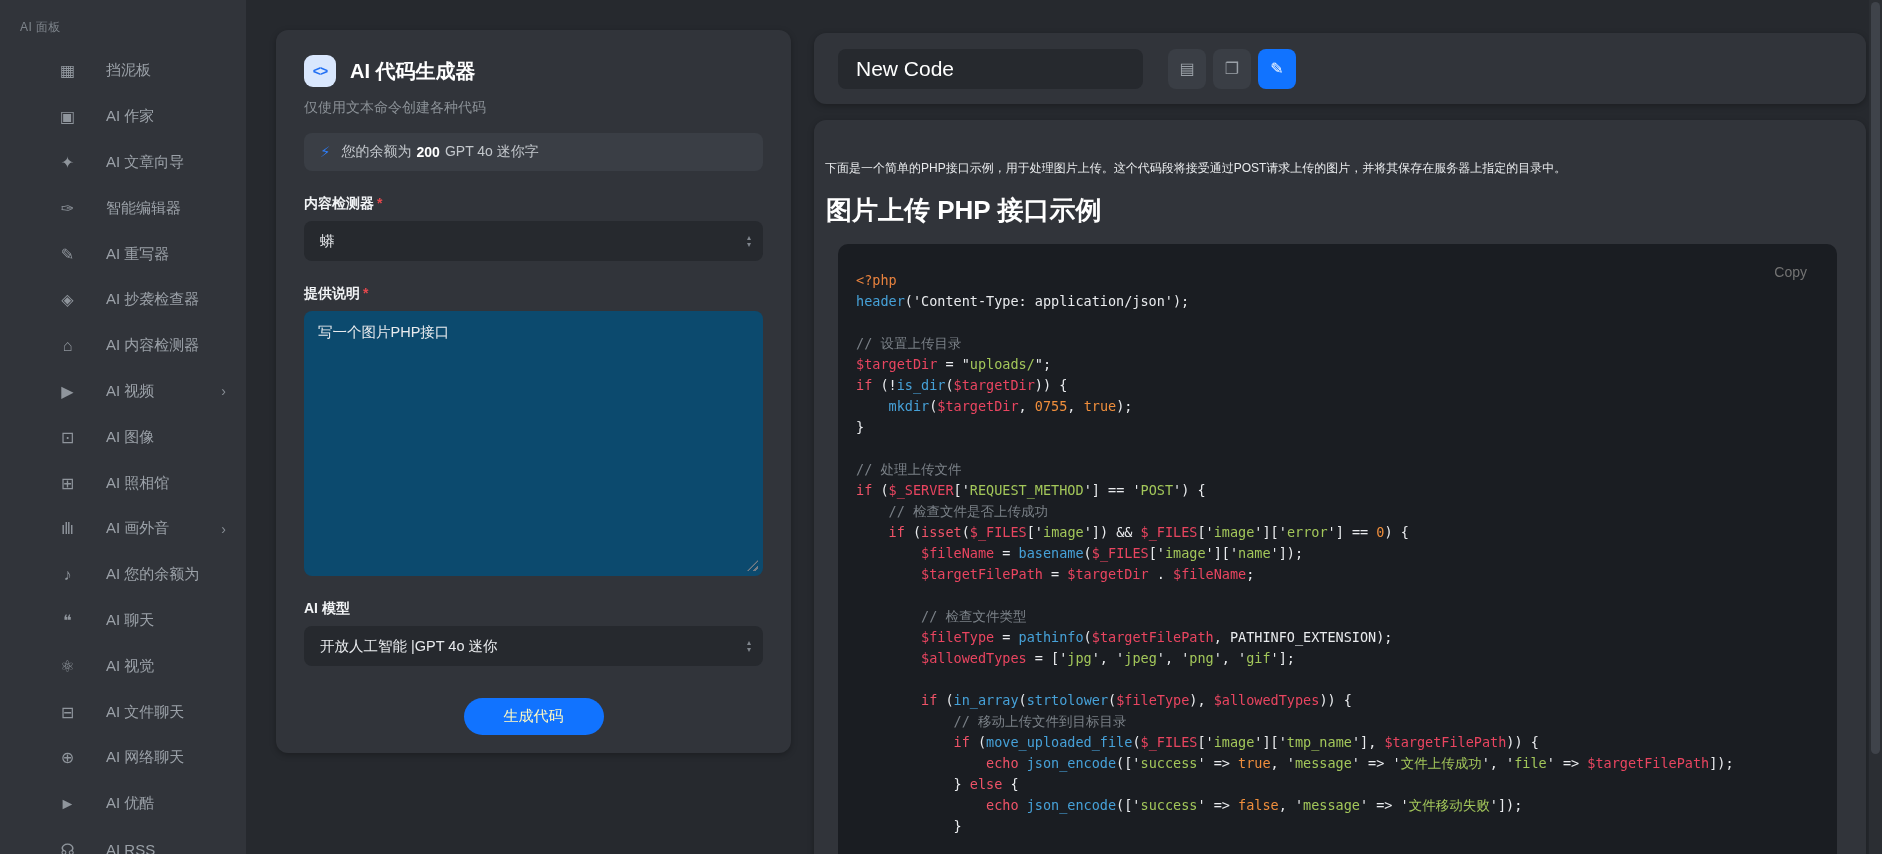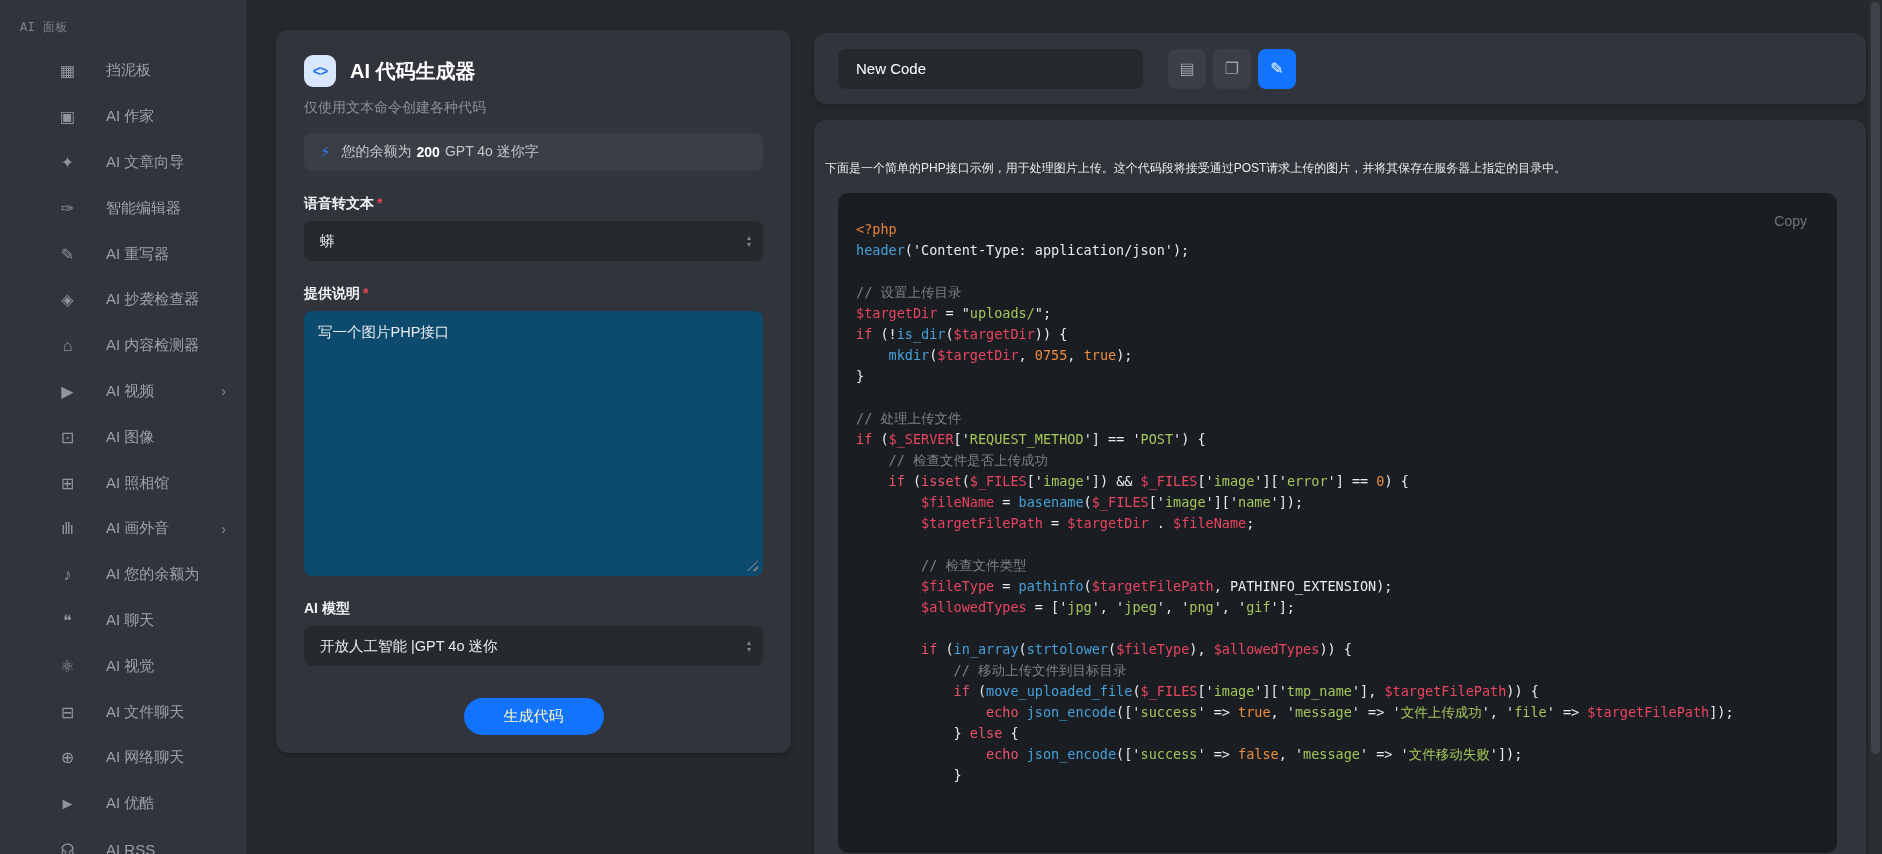--- a/index.html
+++ b/index.html
@@ -4,21 +4,21 @@
 <style>
   html,body{margin:0;padding:0;}
   body{
     width:1882px;height:854px;position:relative;overflow:hidden;
     background:#26292e;
     font-family:"Liberation Sans","DejaVu Sans",sans-serif;
     -webkit-font-smoothing:antialiased;
   }
   
   .sidebar{position:absolute;left:0;top:0;width:246px;height:854px;background:#31343a;}
-  .section-label{position:absolute;left:20px;top:19px;font-size:12px;color:#7e848b;letter-spacing:.4px;font-family:Liberation Mono, monospace;}
+  .section-label{position:absolute;left:20px;top:19px;font-size:12px;color:#7e848b;letter-spacing:.4px;}
   .side-nav{position:absolute;top:48px;left:0;right:0;}
   .side-item{height:45.8px;display:flex;align-items:center;cursor:pointer;color:#9ba1a8;padding-right:20px;}
   .side-icon{flex:none;width:26px;margin-left:54px;font-size:16px;color:#8f959c;text-align:center;letter-spacing:-1px;}
   .side-label{margin-left:26px;font-size:15px;white-space:nowrap;}
   .side-chevron{margin-left:auto;font-size:14px;color:#878d94;}
   
   .card{position:absolute;background:#31343a;border-radius:12px;box-shadow:0 2px 6px rgba(0,0,0,.28);}
   
   #generator{left:276px;top:30px;width:515px;height:723px;padding:25px 28px;box-sizing:border-box;}
   .gen-header{display:flex;align-items:center;}
@@ -40,21 +40,21 @@
             padding:12px 14px;box-sizing:border-box;font-size:14.5px;color:#e9ebee;resize:none;
             font-family:inherit;outline:none;}
   .resize-handle{position:absolute;right:5px;bottom:5px;width:11px;height:11px;
             background:repeating-linear-gradient(135deg,transparent 0 3px,#767c84 3px 4.5px);
             clip-path:polygon(100% 0,100% 100%,0 100%);}
   .gen-btn{display:block;margin:32px auto 0;width:140px;height:37px;border:none;border-radius:20px;
            background:#1173ff;color:#fef9c3;font-size:15px;font-family:inherit;cursor:pointer;}
   
   #topbar{left:814px;top:33px;width:1052px;height:71px;display:flex;align-items:center;padding:0 24px;box-sizing:border-box;}
   .doc-input{width:305px;height:40px;background:#26292e;border:none;border-radius:8px;color:#fff;
-             font-size:15px;padding:0 18px;font-family:inherit;box-sizing:border-box;outline:none;}
+             font-size:21px;padding:0 18px;font-family:inherit;box-sizing:border-box;outline:none;}
   .icon-btn{width:38px;height:40px;border:none;border-radius:8px;background:#3a3e45;color:#9aa0a7;
             font-size:16px;margin-left:7px;cursor:pointer;display:flex;align-items:center;justify-content:center;}
   .icon-btn:first-of-type{margin-left:25px;}
   .icon-btn.active{background:#1173ff;color:#fff;}
   
   #output{left:814px;top:120px;width:1052px;height:780px;box-sizing:border-box;padding:40px 29px 0 11px;}
   .intro{margin:0;font-size:12px;color:#e8eaec;white-space:nowrap;}
   .out-h1{margin:16px 0 0 1px;font-size:26px;font-weight:bold;color:#ffffff;}
   .codeblock{position:relative;margin:16px 0 0 13px;height:660px;background:#1a1d22;border-radius:10px;overflow:hidden;}
   .copy-btn{position:absolute;top:20px;right:30px;background:none;border:none;color:#737373;
@@ -165,21 +165,21 @@
   <div class="gen-subtitle">仅使用文本命令创建各种代码</div>
 
   <div class="balance">
     <span class="bolt">⚡</span>
     <span>您的余额为</span>
     <span class="amount">200</span>
     <span>GPT 4o 迷你字</span>
   </div>
 
   <div class="field-label">
-    <span>语音转文本</span><span class="req">*</span>
+    <span>内容检测器</span><span class="req">*</span>
   </div>
   <div class="select">
     <span>蟒</span>
     <span class="caret">
         <span>▴</span>
         <span>▾</span>
       </span>
   </div>
 
   <div class="field-label">
@@ -214,20 +214,21 @@
         <span>❐</span>
       </button>
       <button class="icon-btn active">
         <span>✎</span>
       </button>
     </span>
 </section>
 
 <section class="card" id="output">
   <p class="intro">下面是一个简单的PHP接口示例，用于处理图片上传。这个代码段将接受通过POST请求上传的图片，并将其保存在服务器上指定的目录中。</p>
+  <h1 class="out-h1">图片上传 PHP 接口示例</h1>
   <div class="codeblock">
     <button class="copy-btn">Copy</button>
     <pre class="code-pre"><div class="code-line"><span class="tok-tag">&lt;?php</span></div><div class="code-line"><span class="tok-fn">header</span><span class="tok-pl">('Content-Type: application/json');</span></div><div class="code-line"></div><div class="code-line"><span class="tok-cm">// 设置上传目录</span></div><div class="code-line"><span class="tok-var">$targetDir</span><span class="tok-pl"> = "</span><span class="tok-str">uploads/</span><span class="tok-pl">";</span></div><div class="code-line"><span class="tok-kw">if</span><span class="tok-pl"> (!</span><span class="tok-fn">is_dir</span><span class="tok-pl">(</span><span class="tok-var">$targetDir</span><span class="tok-pl">)) {</span></div><div class="code-line"><span class="tok-pl">    </span><span class="tok-fn">mkdir</span><span class="tok-pl">(</span><span class="tok-var">$targetDir</span><span class="tok-pl">, </span><span class="tok-num">0755</span><span class="tok-pl">, </span><span class="tok-num">true</span><span class="tok-pl">);</span></div><div class="code-line"><span class="tok-pl">}</span></div><div class="code-line"></div><div class="code-line"><span class="tok-cm">// 处理上传文件</span></div><div class="code-line"><span class="tok-kw">if</span><span class="tok-pl"> (</span><span class="tok-var">$_SERVER</span><span class="tok-pl">['</span><span class="tok-str">REQUEST_METHOD</span><span class="tok-pl">'] == '</span><span class="tok-str">POST</span><span class="tok-pl">') {</span></div><div class="code-line"><span class="tok-pl">    </span><span class="tok-cm">// 检查文件是否上传成功</span></div><div class="code-line"><span class="tok-pl">    </span><span class="tok-kw">if</span><span class="tok-pl"> (</span><span class="tok-kw">isset</span><span class="tok-pl">(</span><span class="tok-var">$_FILES</span><span class="tok-pl">['</span><span class="tok-str">image</span><span class="tok-pl">']) &amp;&amp; </span><span class="tok-var">$_FILES</span><span class="tok-pl">['</span><span class="tok-str">image</span><span class="tok-pl">']['</span><span class="tok-str">error</span><span class="tok-pl">'] == </span><span class="tok-num">0</span><span class="tok-pl">) {</span></div><div class="code-line"><span class="tok-pl">        </span><span class="tok-var">$fileName</span><span class="tok-pl"> = </span><span class="tok-fn">basename</span><span class="tok-pl">(</span><span class="tok-var">$_FILES</span><span class="tok-pl">['</span><span class="tok-str">image</span><span class="tok-pl">']['</span><span class="tok-str">name</span><span class="tok-pl">']);</span></div><div class="code-line"><span class="tok-pl">        </span><span class="tok-var">$targetFilePath</span><span class="tok-pl"> = </span><span class="tok-var">$targetDir</span><span class="tok-pl"> . </span><span class="tok-var">$fileName</span><span class="tok-pl">;</span></div><div class="code-line"></div><div class="code-line"><span class="tok-pl">        </span><span class="tok-cm">// 检查文件类型</span></div><div class="code-line"><span class="tok-pl">        </span><span class="tok-var">$fileType</span><span class="tok-pl"> = </span><span class="tok-fn">pathinfo</span><span class="tok-pl">(</span><span class="tok-var">$targetFilePath</span><span class="tok-pl">, PATHINFO_EXTENSION);</span></div><div class="code-line"><span class="tok-pl">        </span><span class="tok-var">$allowedTypes</span><span class="tok-pl"> = ['</span><span class="tok-str">jpg</span><span class="tok-pl">', '</span><span class="tok-str">jpeg</span><span class="tok-pl">', '</span><span class="tok-str">png</span><span class="tok-pl">', '</span><span class="tok-str">gif</span><span class="tok-pl">'];</span></div><div class="code-line"></div><div class="code-line"><span class="tok-pl">        </span><span class="tok-kw">if</span><span class="tok-pl"> (</span><span class="tok-fn">in_array</span><span class="tok-pl">(</span><span class="tok-fn">strtolower</span><span class="tok-pl">(</span><span class="tok-var">$fileType</span><span class="tok-pl">), </span><span class="tok-var">$allowedTypes</span><span class="tok-pl">)) {</span></div><div class="code-line"><span class="tok-pl">            </span><span class="tok-cm">// 移动上传文件到目标目录</span></div><div class="code-line"><span class="tok-pl">            </span><span class="tok-kw">if</span><span class="tok-pl"> (</span><span class="tok-fn">move_uploaded_file</span><span class="tok-pl">(</span><span class="tok-var">$_FILES</span><span class="tok-pl">['</span><span class="tok-str">image</span><span class="tok-pl">']['</span><span class="tok-str">tmp_name</span><span class="tok-pl">'], </span><span class="tok-var">$targetFilePath</span><span class="tok-pl">)) {</span></div><div class="code-line"><span class="tok-pl">                </span><span class="tok-kw">echo</span><span class="tok-pl"> </span><span class="tok-fn">json_encode</span><span class="tok-pl">(['</span><span class="tok-str">success</span><span class="tok-pl">' =&gt; </span><span class="tok-num">true</span><span class="tok-pl">, '</span><span class="tok-str">message</span><span class="tok-pl">' =&gt; '</span><span class="tok-str">文件上传成功</span><span class="tok-pl">', '</span><span class="tok-str">file</span><span class="tok-pl">' =&gt; </span><span class="tok-var">$targetFilePath</span><span class="tok-pl">]);</span></div><div class="code-line"><span class="tok-pl">            } </span><span class="tok-kw">else</span><span class="tok-pl"> {</span></div><div class="code-line"><span class="tok-pl">                </span><span class="tok-kw">echo</span><span class="tok-pl"> </span><span class="tok-fn">json_encode</span><span class="tok-pl">(['</span><span class="tok-str">success</span><span class="tok-pl">' =&gt; </span><span class="tok-num">false</span><span class="tok-pl">, '</span><span class="tok-str">message</span><span class="tok-pl">' =&gt; '</span><span class="tok-str">文件移动失败</span><span class="tok-pl">']);</span></div><div class="code-line"><span class="tok-pl">            }</span></div></pre>
   </div>
 </section>
 
 <div class="scrollbar">
   <div class="scroll-thumb"></div>
 </div>
 

